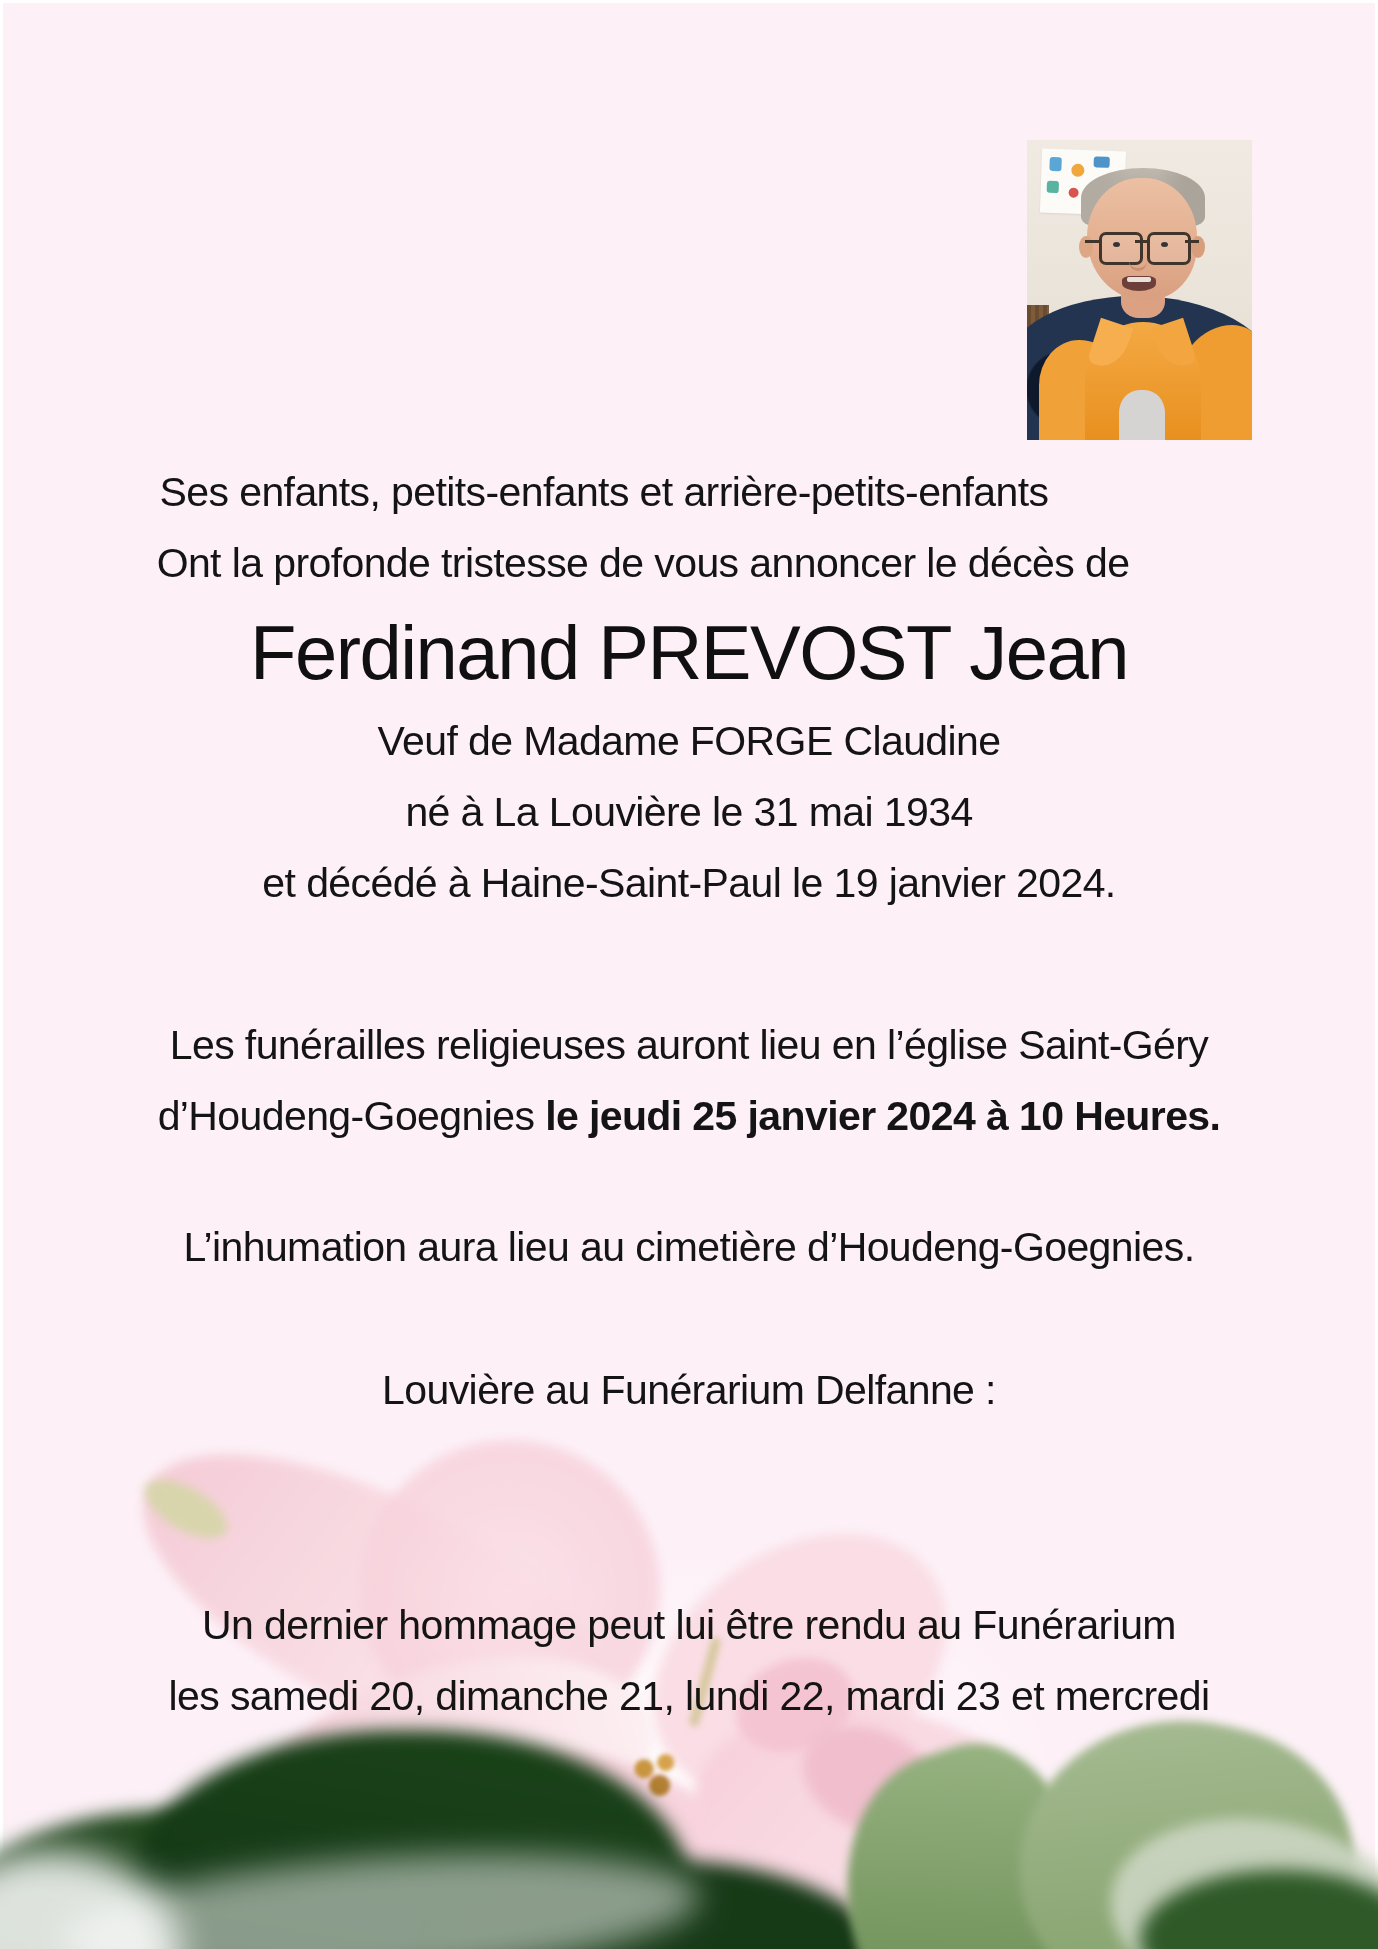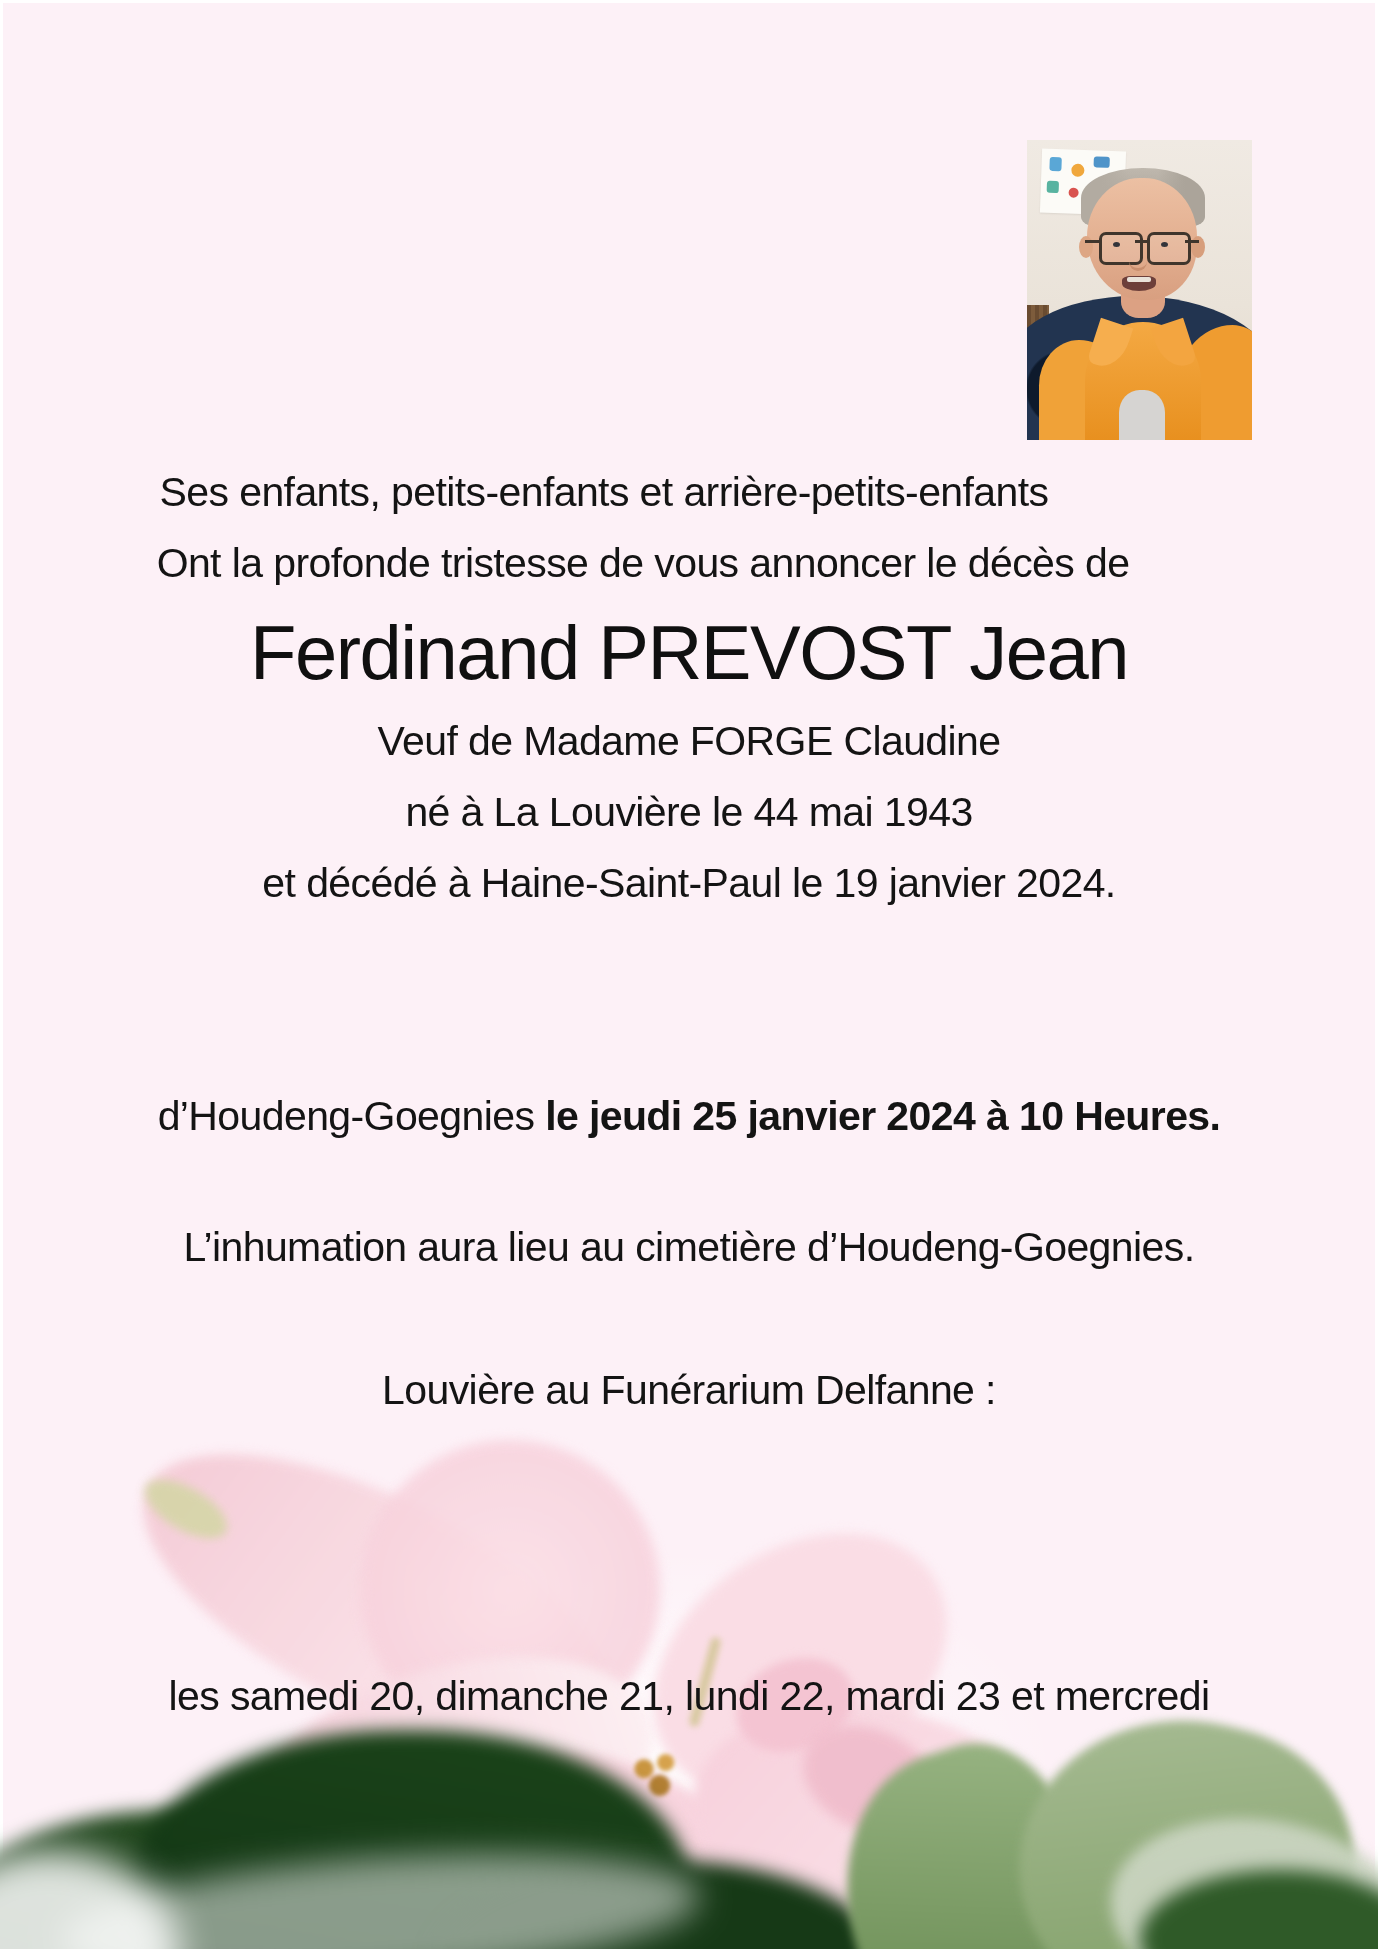--- a/index.html
+++ b/index.html
@@ -158,25 +158,27 @@
     <div class="eye eyeR"></div>
     <div class="nose"></div>
     <div class="mouth"></div>
     <div class="teeth"></div>
   </div>
 
   <div class="line shift1" style="top:466px">Ses enfants, petits-enfants et arrière-petits-enfants</div>
   <div class="line shift2" style="top:537px">Ont la profonde tristesse de vous annoncer le décès de</div>
   <div class="line title" style="top:605px">Ferdinand PREVOST Jean</div>
   <div class="line" style="top:715px">Veuf de Madame FORGE Claudine</div>
-  <div class="line" style="top:786px">né à La Louvière le 44 mai 1943</div>
+  <div class="line" style="top:786px">né à La Louvière le 31 mai 1934</div>
   <div class="line" style="top:857px">et décédé à Haine-Saint-Paul le 19 janvier 2024.</div>
+  <div class="line" style="top:1019px">Les funérailles religieuses auront lieu en l’église Saint-Géry</div>
   <div class="line" style="top:1090px"><span>d’Houdeng-Goegnies </span><span class="b">le jeudi 25 janvier 2024 à 10 Heures.</span></div>
   <div class="line" style="top:1221px">L’inhumation aura lieu au cimetière d’Houdeng-Goegnies.</div>
   <div class="line" style="top:1364px">Louvière au Funérarium Delfanne :</div>
+  <div class="line" style="top:1599px">Un dernier hommage peut lui être rendu au Funérarium</div>
   <div class="line" style="top:1670px">les samedi 20, dimanche 21, lundi 22, mardi 23 et mercredi</div>
 
   <div class="flowers">
     <div class="glow"></div>
     <div class="petal p1"></div>
     <div class="petal p2"></div>
     <div class="petal p3"></div>
     <div class="petal p4"></div>
     <div class="petal p5"></div>
     <div class="petal p6"></div>

